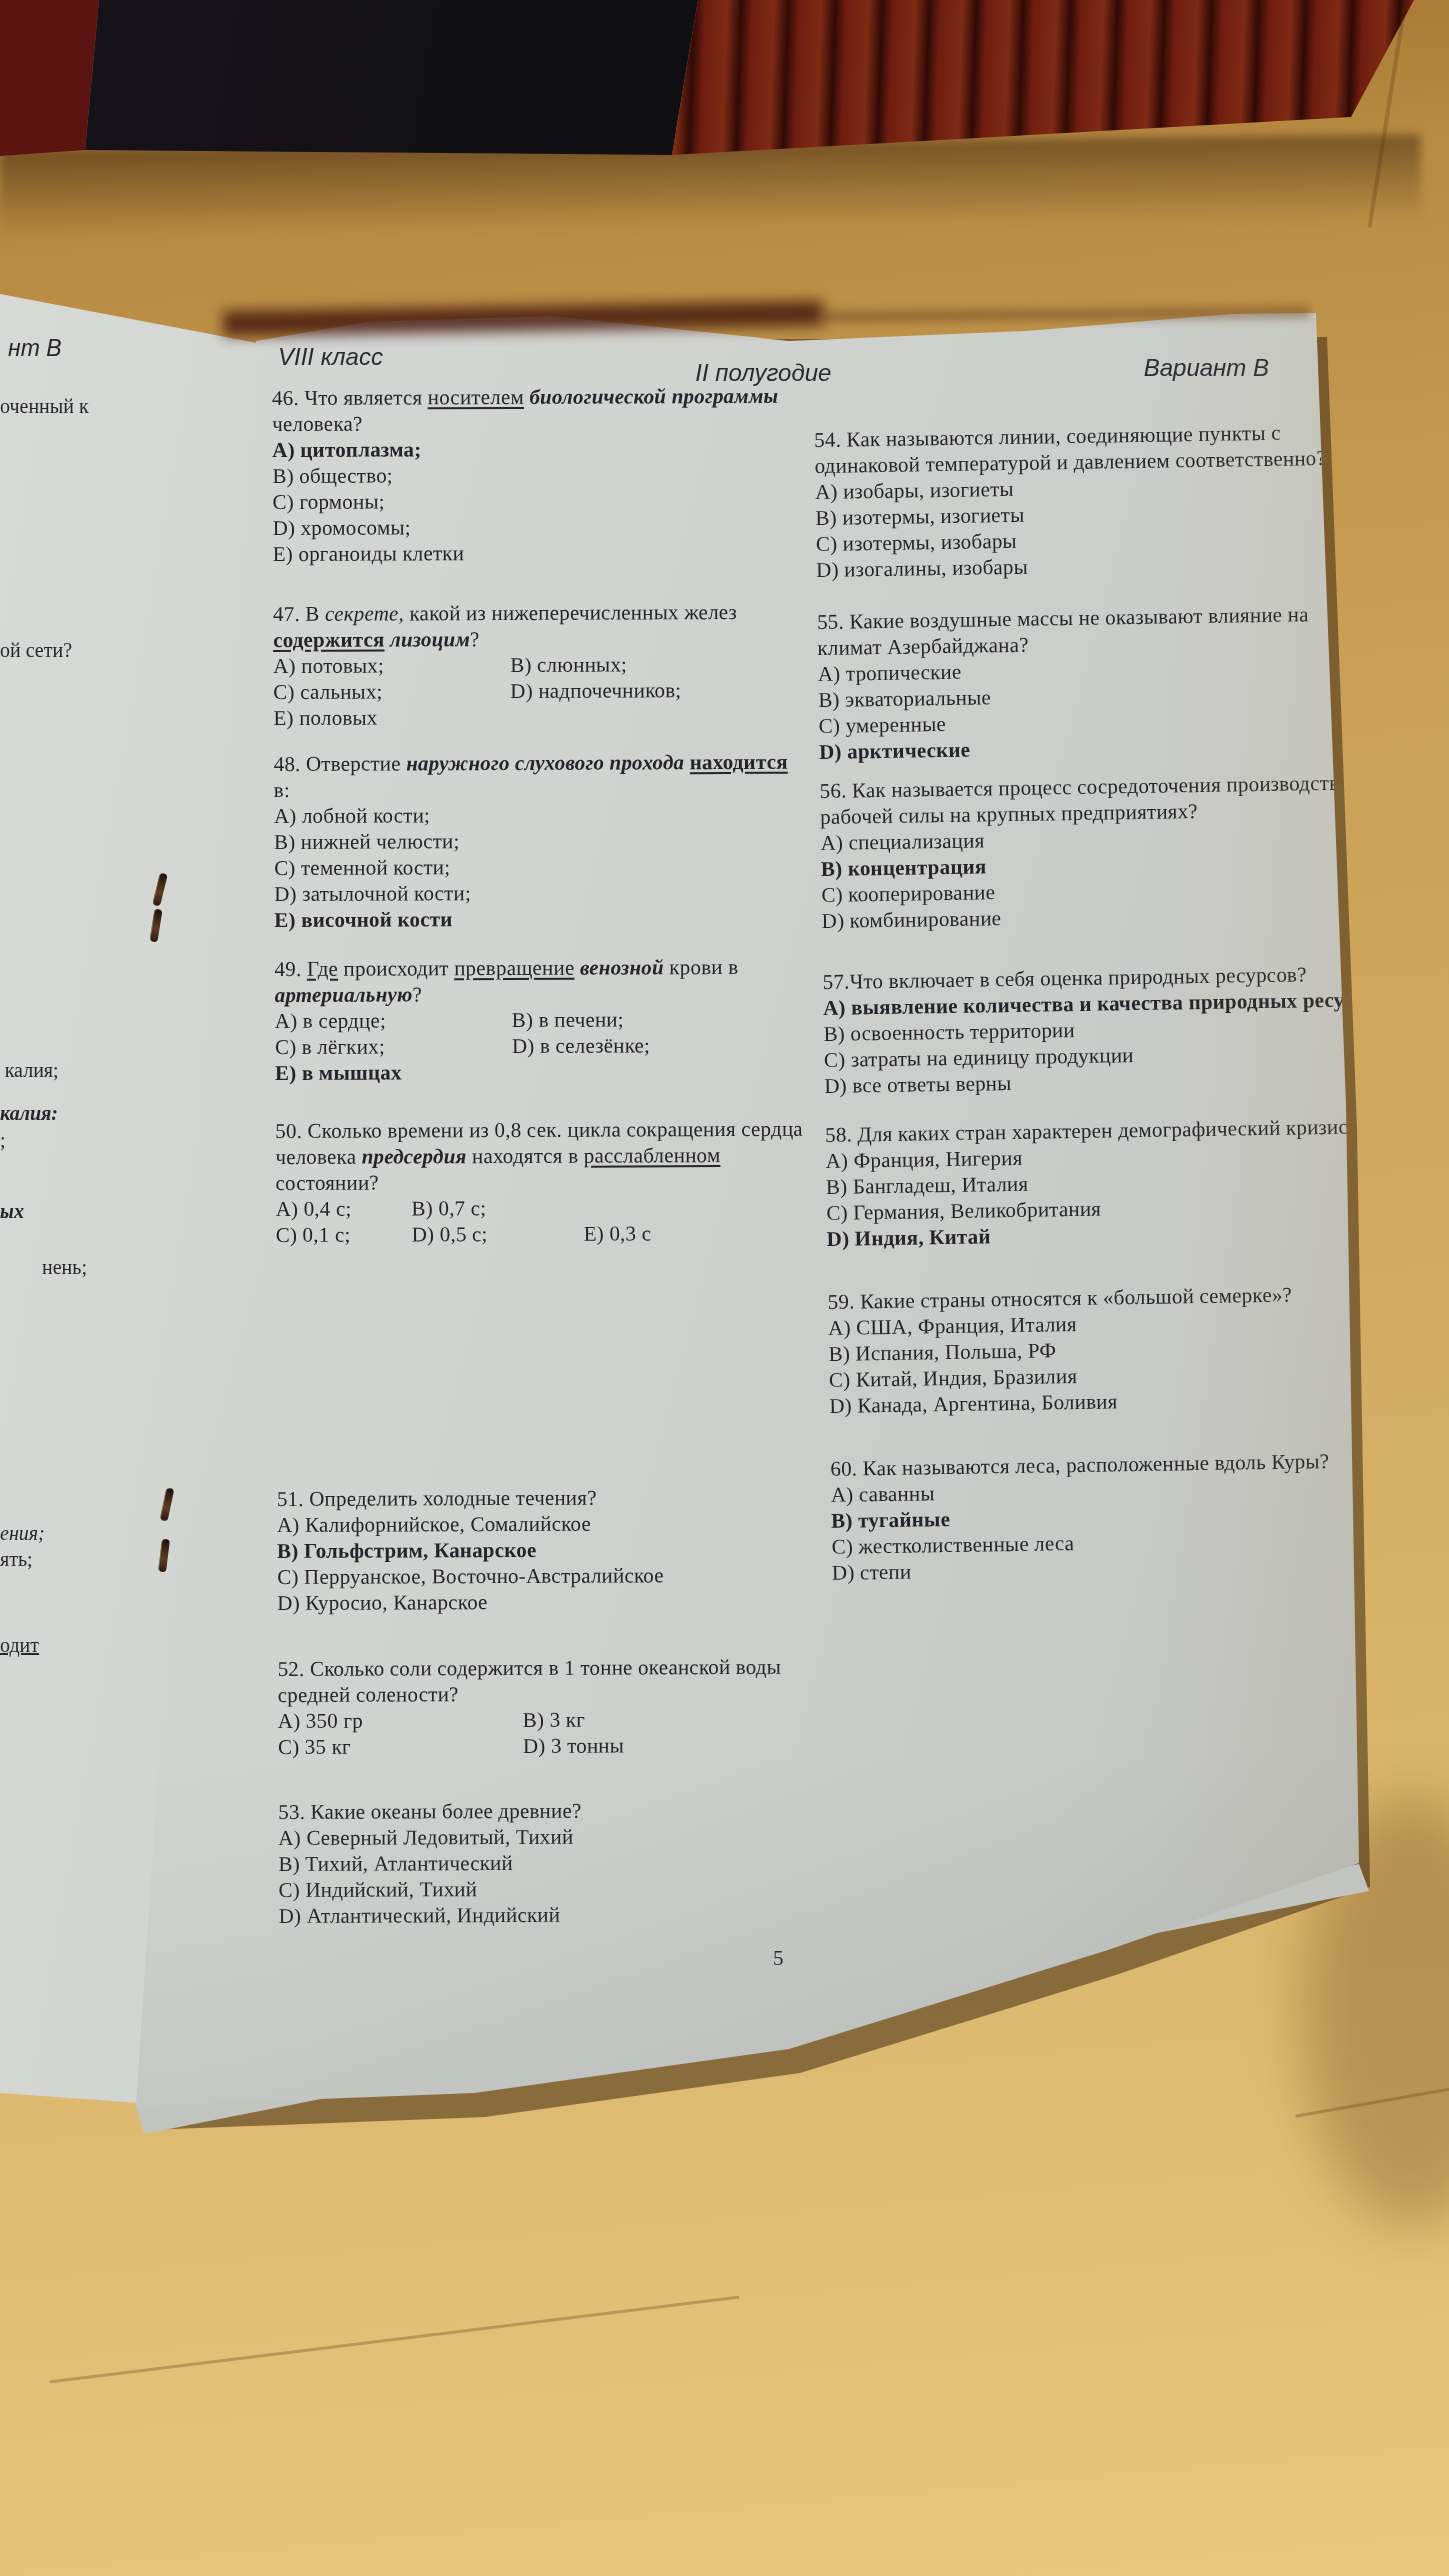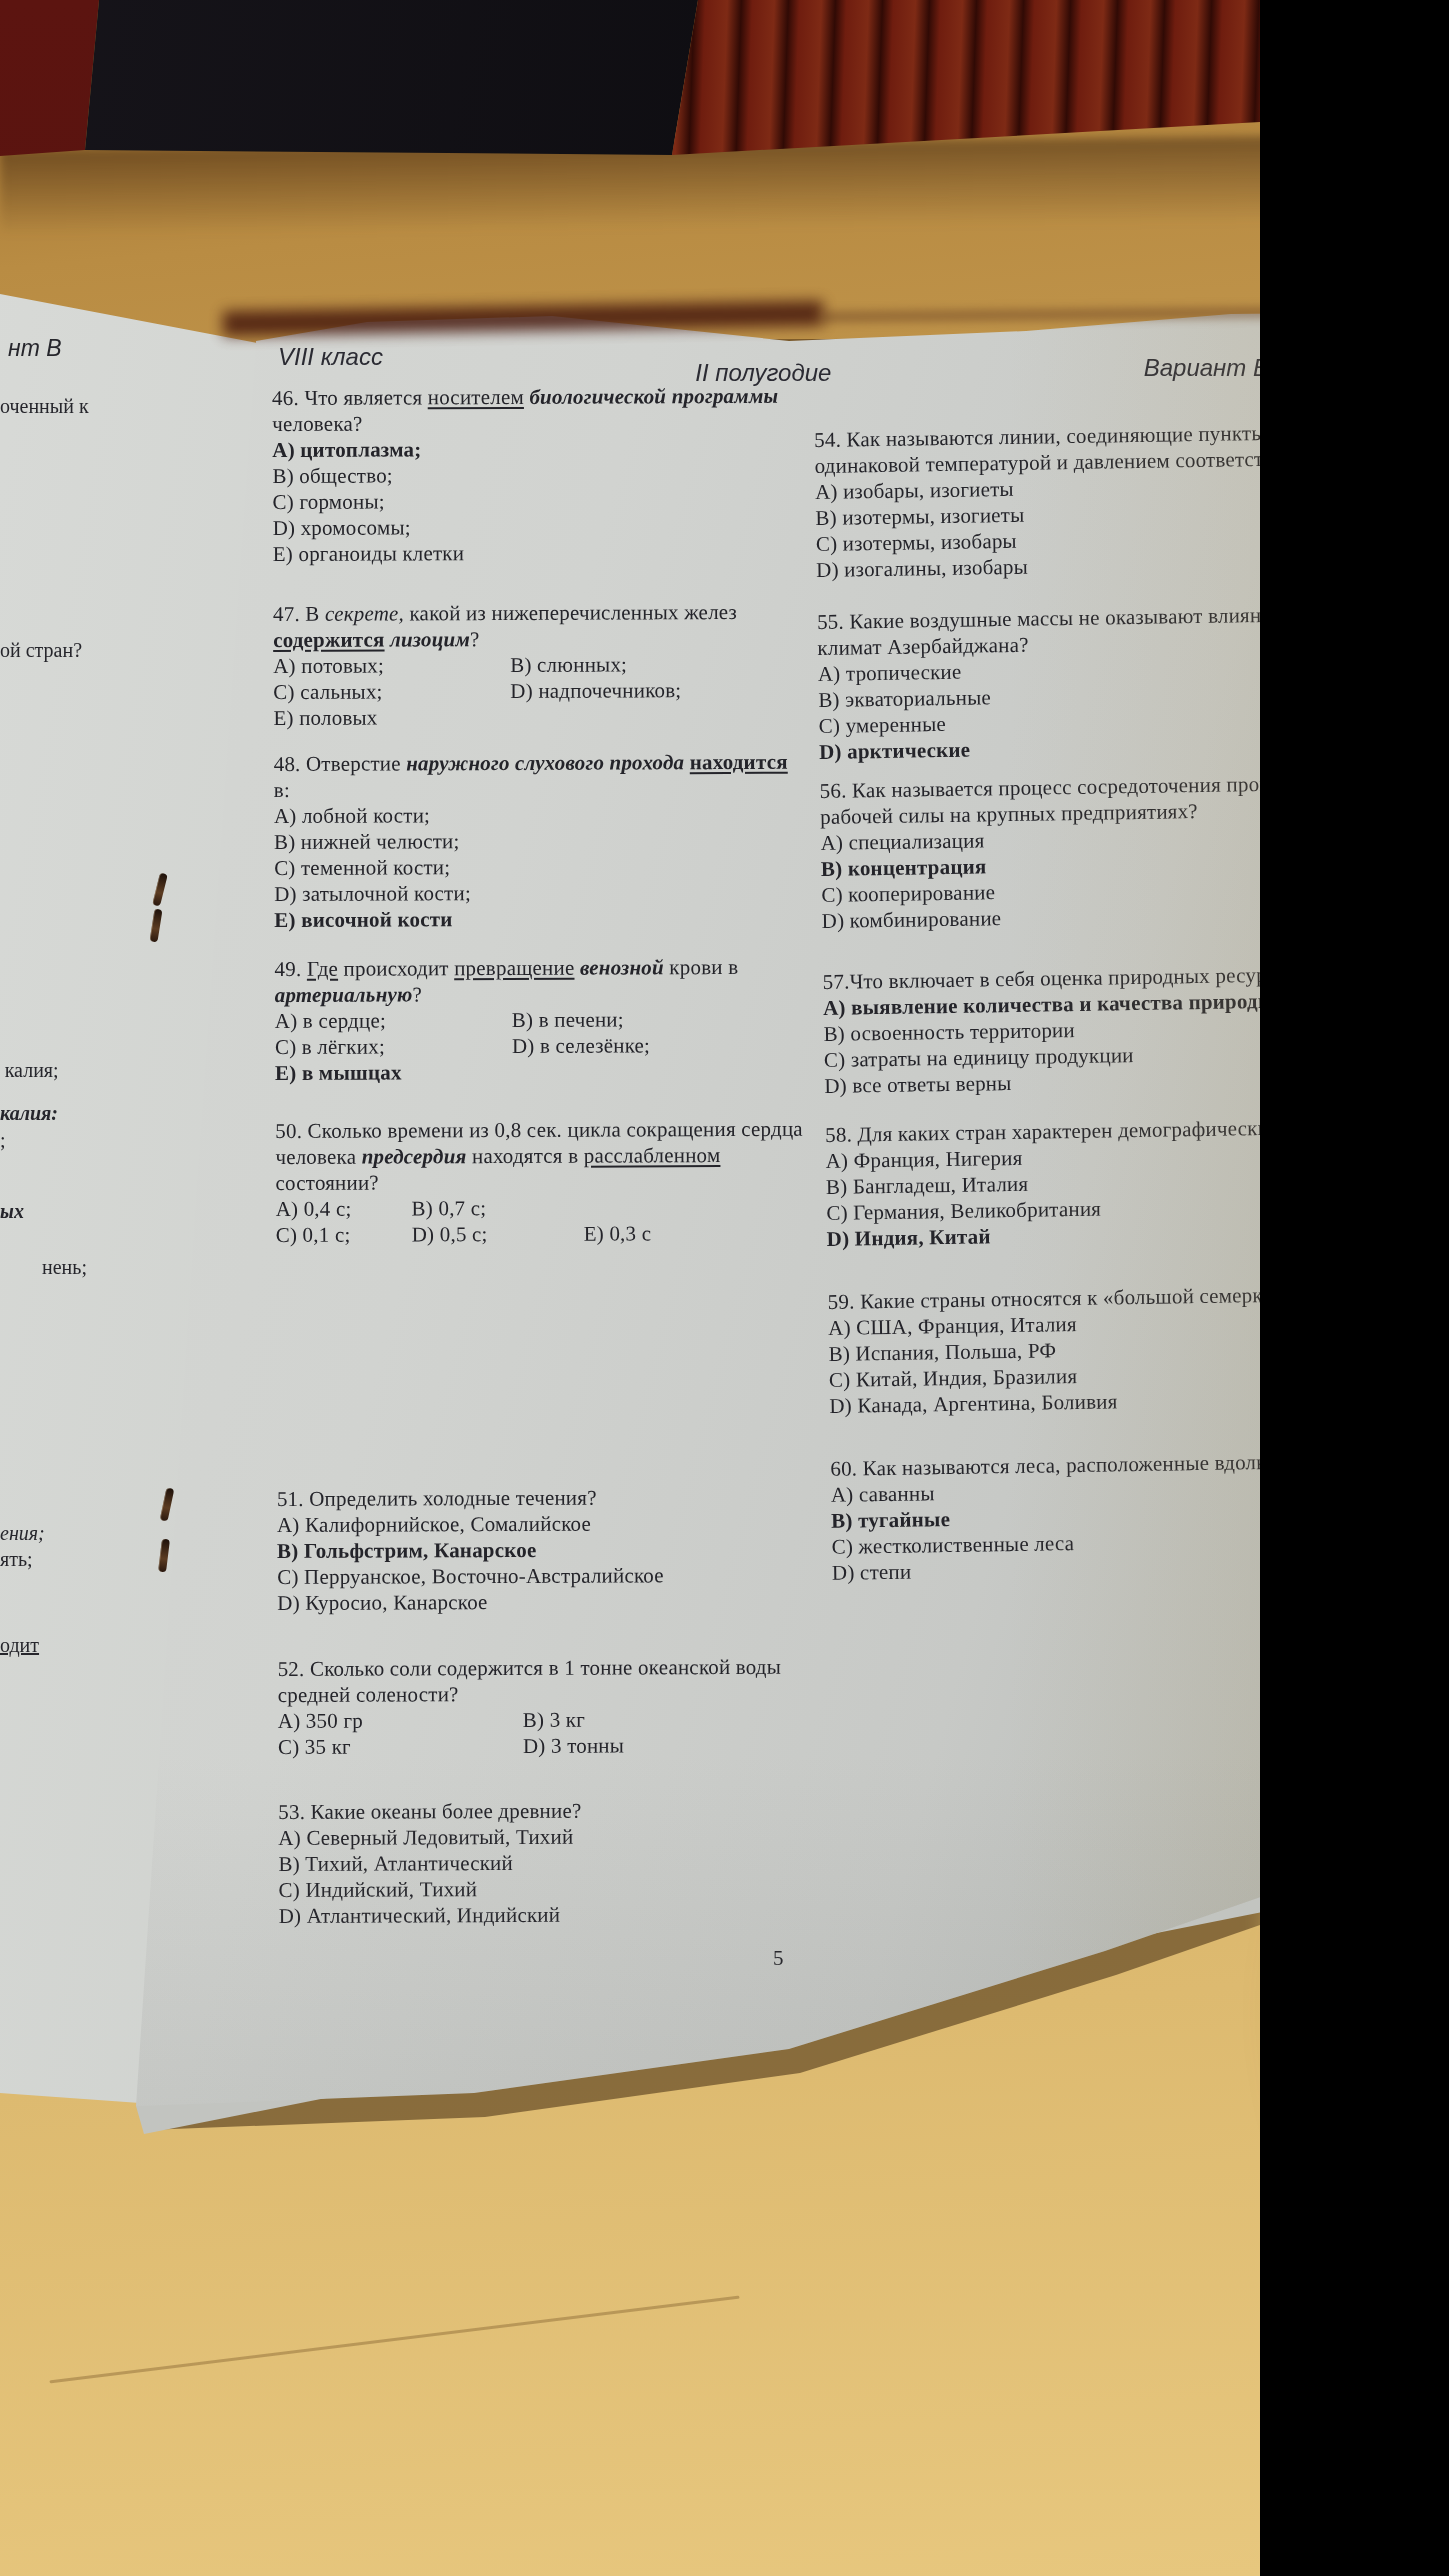--- a/index.html
+++ b/index.html
@@ -1,16 +1,16 @@
 <!DOCTYPE html>
 <html style="font-size:12.6px"><head>
 <meta charset="utf-8">
 <style>
   html,body{margin:0;padding:0;background:#000;}
-  #scene{position:relative;width:1260px;height:2576px;overflow:hidden;
+  #scene{position:relative;width:1449px;height:2576px;overflow:hidden;
          font-family:"Liberation Serif","DejaVu Serif",serif;}
 
   
   #desk{position:absolute;inset:0;
     background:linear-gradient(175deg,#9c6d2c 0%,#b98c43 10%,#c89f55 28%,
                #d2ab61 52%,#ddba70 78%,#e7c77e 100%);}
   .seam{position:absolute;background:rgba(90,55,15,.30);border-radius:1.6px;}
   #seam1{left:47px;top:2338px;width:695px;height:3.2px;transform:rotate(-7deg);}
   #seam2{left:1386px;top:-8px;width:4px;height:237px;transform:rotate(9deg);background:rgba(80,45,12,.25);}
   #seam3{left:1294px;top:2099px;width:182px;height:3.2px;transform:rotate(-10deg);}
@@ -128,21 +128,21 @@
   <div class="seam" id="seam1"></div>
   <div class="seam" id="seam2"></div>
   <div class="seam" id="seam3"></div>
   <div id="br-shadow"></div>
 
   <div id="paper-shadow"></div>
   <div id="under-page">
     <div id="fragments">
         <div class="fragment">нт B</div>
         <div class="fragment">оченный к</div>
-        <div class="fragment">ой стран?</div>
+        <div class="fragment">ой сети?</div>
         <div class="fragment">калия;</div>
         <div class="fragment">калия:</div>
         <div class="fragment">;</div>
         <div class="fragment">ых</div>
         <div class="fragment">нень;</div>
         <div class="fragment">ения;</div>
         <div class="fragment">ять;</div>
         <div class="fragment">одит</div>
       </div>
   </div>

